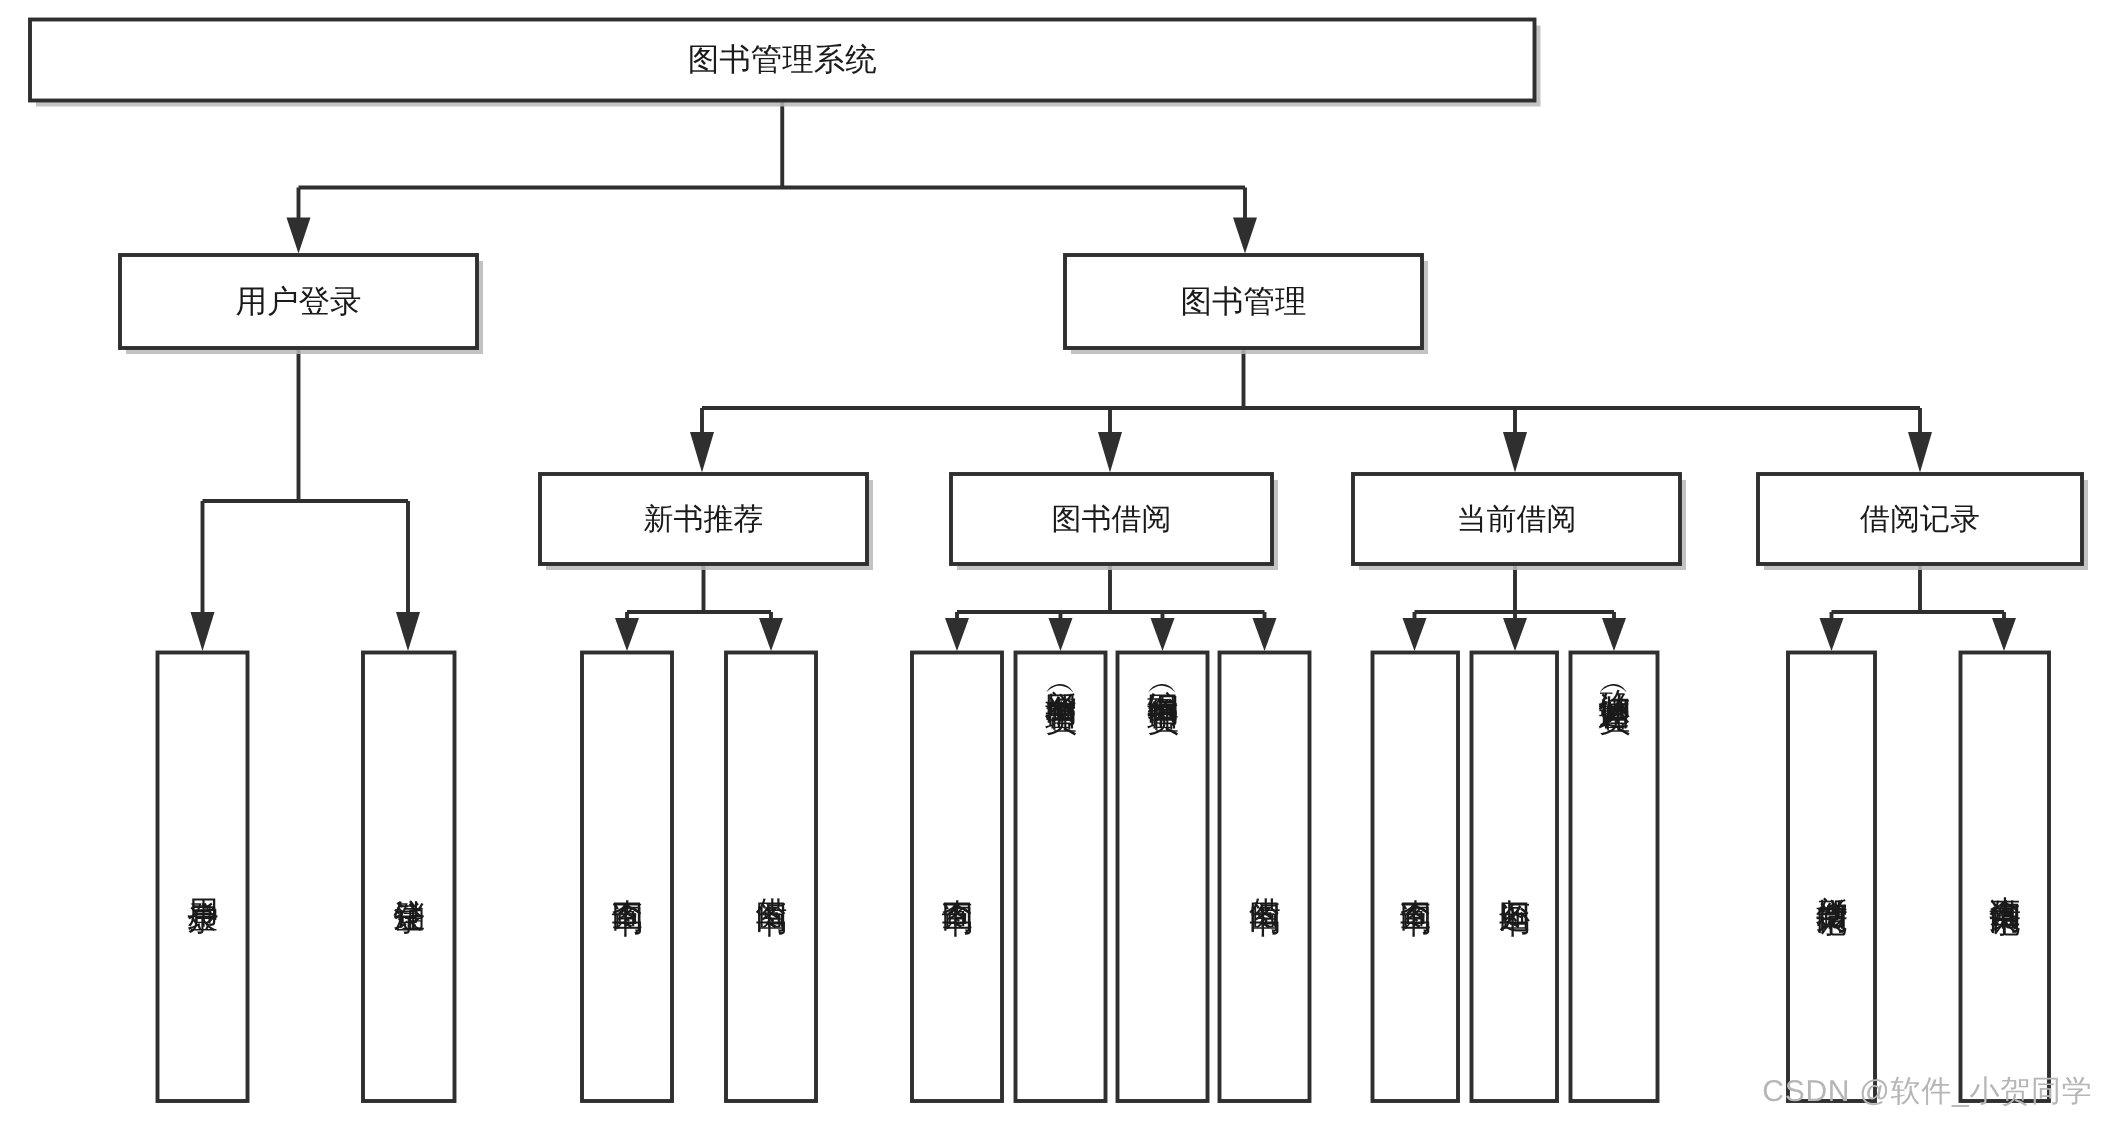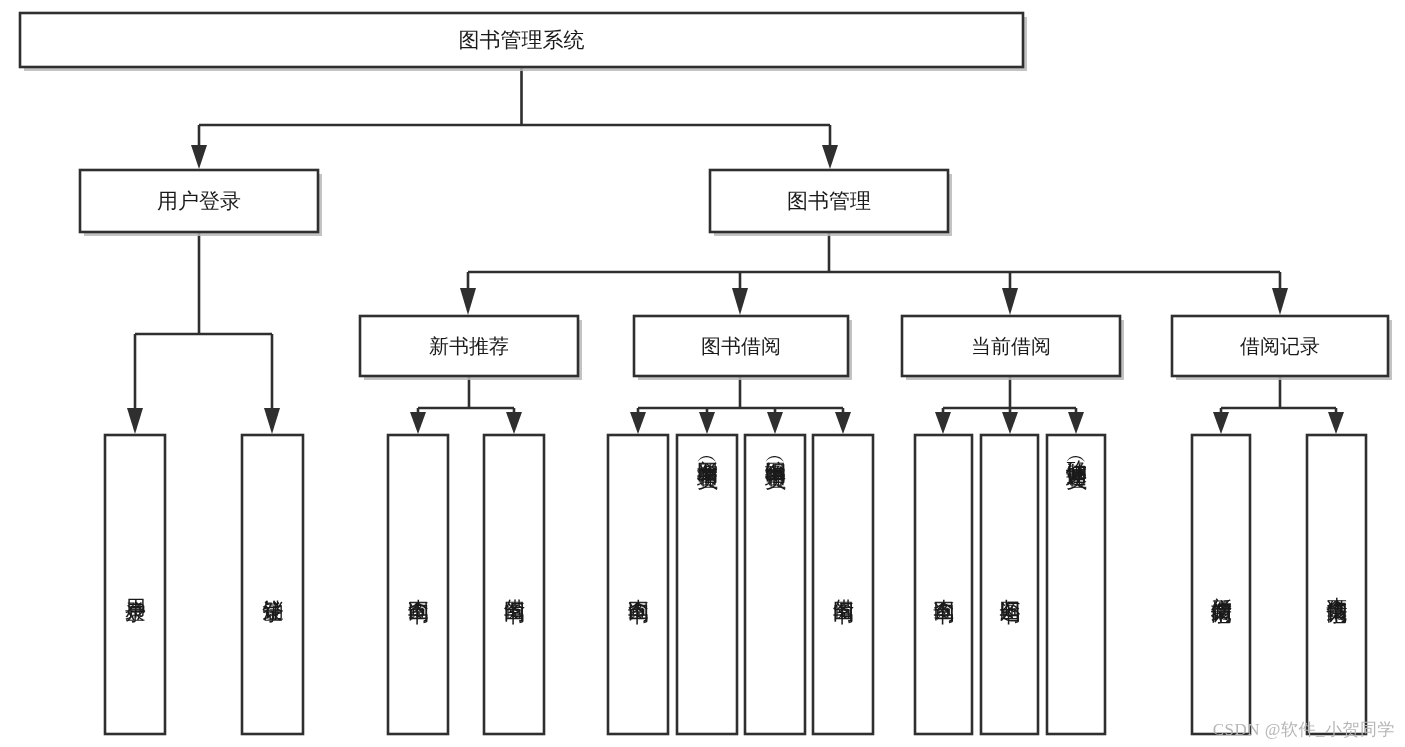--- a/index.html
+++ b/index.html
@@ -68,22 +68,22 @@
     font-size: 21px;
     line-height: 1.18;
     color: #1a1a1a;
     letter-spacing: 1.5px;
     white-space: nowrap;
   }
   .watermark {
     position: absolute;
     right: 10px;
     bottom: 6px;
-    font-family: Liberation Serif, serif;
-    font-size: 17px;
+    font-family: Liberation Sans, sans-serif;
+    font-size: 20px;
     color: #b6b6b6;
     letter-spacing: 0.5px;
     white-space: nowrap;
   }
 </style>
 </head>
 <body>
 
 <div id="diagram-root">
 

